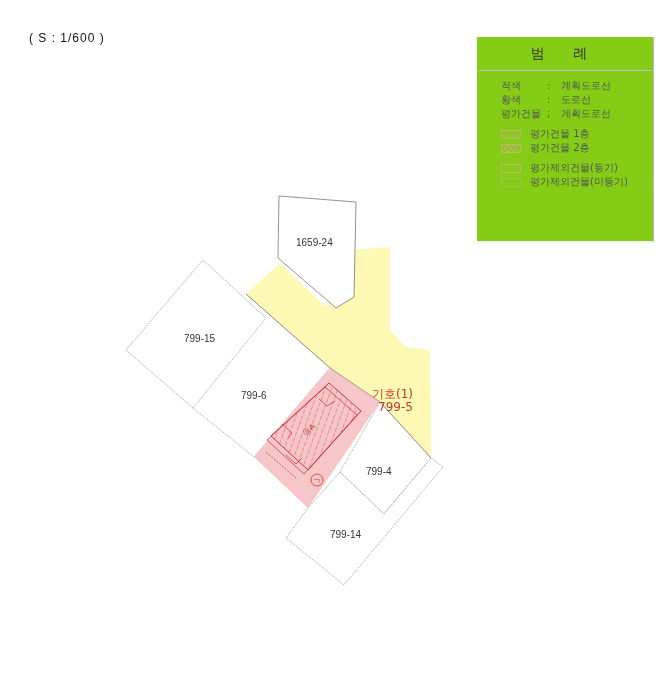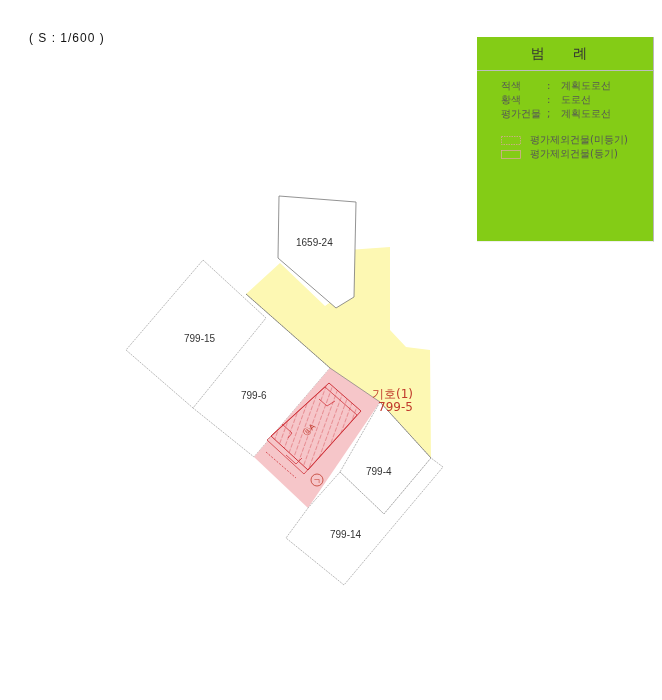--- a/index.html
+++ b/index.html
@@ -84,31 +84,49 @@
       <span class="lg-key">황색</span>
       <span class="lg-sep">:</span>
       <span>도로선</span>
     </div>
     <div class="lg-row">
       <span class="lg-key">평가건물</span>
       <span class="lg-sep">;</span>
       <span>계획도로선</span>
     </div>
     <div class="gap"></div>
+    <div class="lg-row">
+      <span class="sym">
+        <svg width="20" height="9">
+            <rect x="0.5" y="0.5" width="19" height="8" fill="none" stroke="#e3a5a8" stroke-width="0.6"></rect>
+          <path d="M0 9 L6 0 M4 9 L10 0 M8 9 L14 0 M12 9 L18 0 M16 9 L20 3" stroke="#e3a5a8" stroke-width="0.6"></path>
+          </svg>
+      </span>
+      <span>평가건물 1층</span>
+    </div>
+    <div class="lg-row">
+      <span class="sym">
+        <svg width="20" height="9">
+            <rect x="0.5" y="0.5" width="19" height="8" fill="none" stroke="#e3a5a8" stroke-width="0.6"></rect>
+          <path d="M0 0 L9 9 M5 0 L14 9 M10 0 L19 9 M0 9 L9 0 M5 9 L14 0 M10 9 L19 0" stroke="#e3a5a8" stroke-width="0.6"></path>
+          </svg>
+      </span>
+      <span>평가건물 2층</span>
+    </div>
     <div class="gap"></div>
+    <div class="lg-row">
+      <span class="sym">
+        <svg width="20" height="9">
+            <rect x="0.5" y="0.5" width="19" height="8" fill="none" stroke="#e3a5a8" stroke-width="0.7"></rect>
+          </svg>
+      </span>
+      <span>평가제외건물(등기)</span>
+    </div>
     <div class="lg-row">
       <span class="sym">
         <svg width="20" height="9">
             <rect x="0.5" y="0.5" width="19" height="8" fill="none" stroke="#e3a5a8" stroke-width="0.7" stroke-dasharray="1.5,1"></rect>
           </svg>
       </span>
       <span>평가제외건물(미등기)</span>
     </div>
-    <div class="lg-row">
-      <span class="sym">
-        <svg width="20" height="9">
-            <rect x="0.5" y="0.5" width="19" height="8" fill="none" stroke="#e3a5a8" stroke-width="0.7"></rect>
-          </svg>
-      </span>
-      <span>평가제외건물(등기)</span>
-    </div>
   </div>
 </div>
 
 </body></html>

